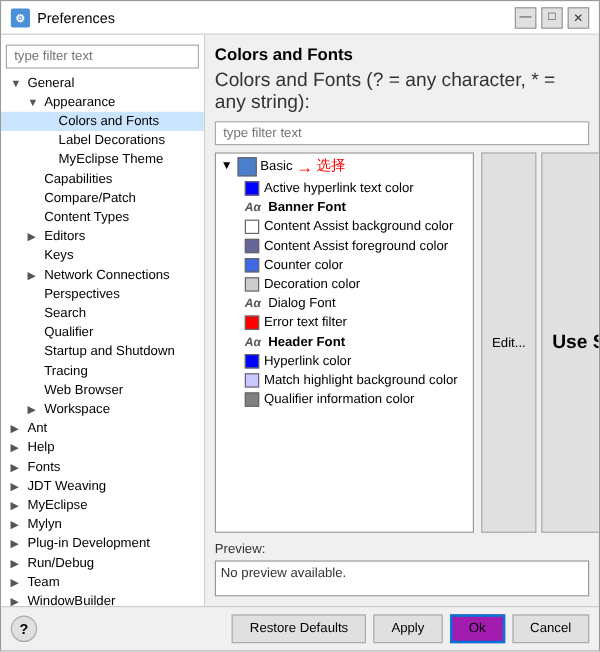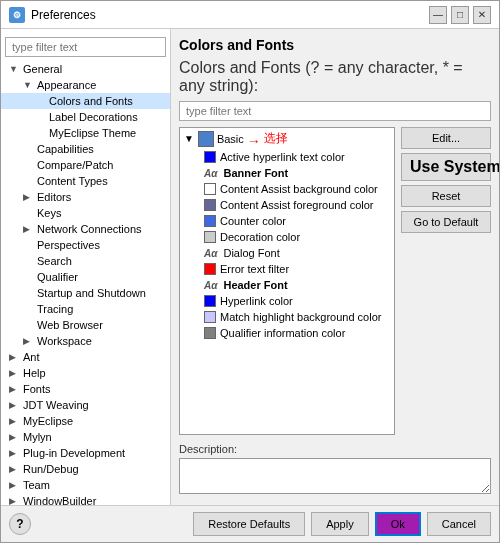--- a/index.html
+++ b/index.html
@@ -194,21 +194,20 @@
       font-weight: bold;
     }
     
     .chinese-text {
       color: red;
       font-size: 12px;
     }
     
     .button-panel {
       display: flex;
-      flex-direction: column;
       gap: 4px;
       width: 90px;
     }
     
     .action-btn {
       padding: 4px 8px;
       font-size: 11px;
       border: 1px solid #aaa;
       background: #e0e0e0;
       cursor: pointer;
@@ -543,25 +542,27 @@
         </div>
 
         <div class="button-panel">
           <button class="action-btn">Edit...</button>
           <button class="action-btn" style="font-size:16px;font-weight:bold;">Use System Font</button>
           <button class="action-btn">Reset</button>
           <button class="action-btn">Go to Default</button>
         </div>
       </div>
 
-      <div class="description-section">
-        <div class="section-label">Description:</div>
-        <textarea class="description-box" readonly="" style=""></textarea>
-      </div>
-
+
+      <div class="preview-section">
+        <div class="section-label">Preview:</div>
+        <div class="preview-box">
+          <span>No preview available.</span>
+        </div>
+      </div>
     </div>
   </div>
 
   <div class="bottom-bar">
     <div class="help-btn">?</div>
     <div class="bottom-right">
       <button class="bottom-btn">Restore Defaults</button>
       <button class="bottom-btn">Apply</button>
       <button class="bottom-btn ok-btn">Ok</button>
       <button class="bottom-btn">Cancel</button>

